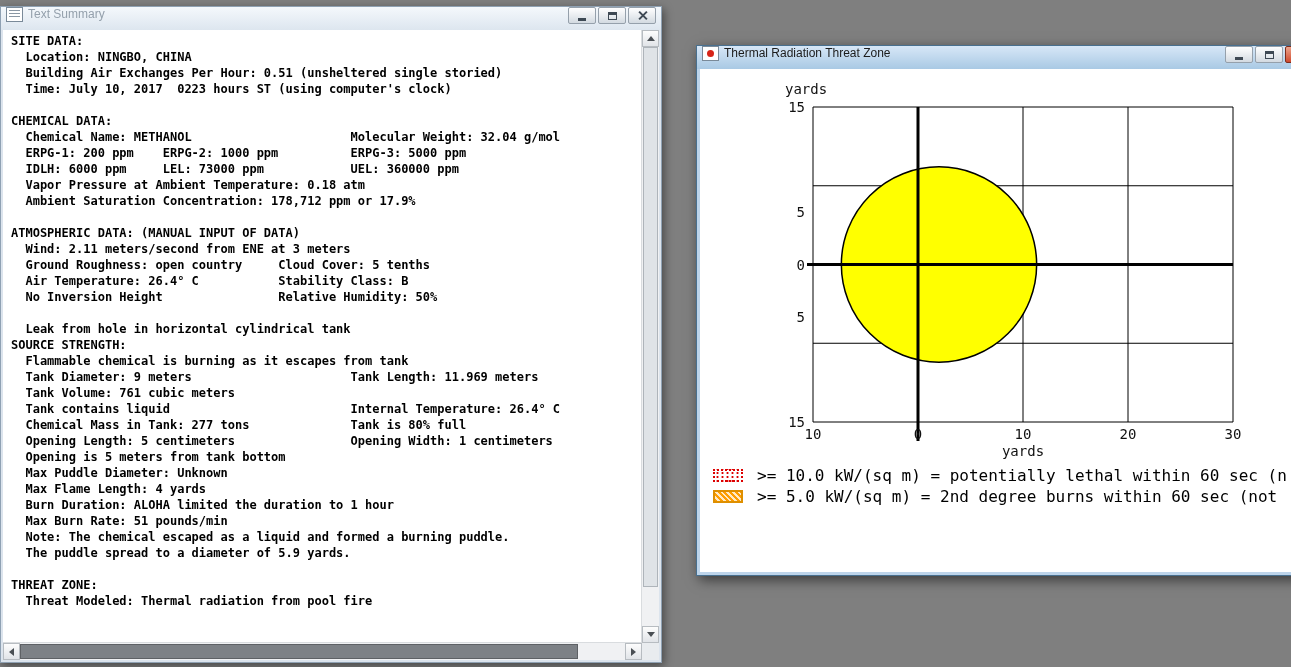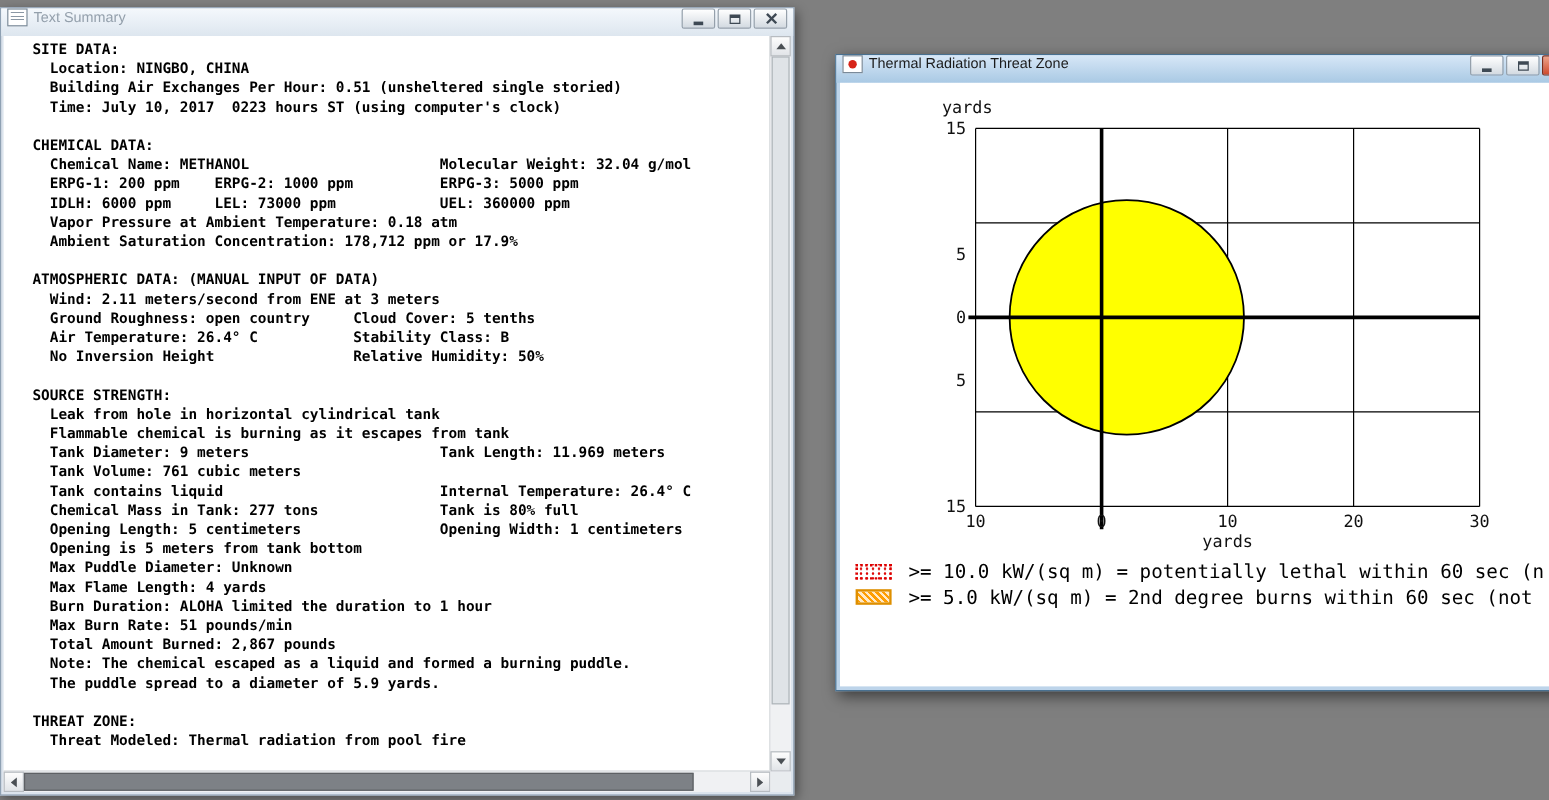--- a/index.html
+++ b/index.html
@@ -58,21 +58,21 @@
   .close-active .g-close::before, .close-active .g-close::after { background:#ffffff; }
 
   #win-text .client {
     position:absolute; left:2px; right:2px; top:23px; bottom:2px; background:#ffffff;
   }
   .textpane {
     position:absolute; left:0; top:0; right:17px; bottom:17px;
     overflow:hidden; padding:3px 0 0 8px;
     font:bold 12px "DejaVu Sans Mono", monospace; color:#000;
   }
-  .tline { white-space:pre; height:16px; line-height:16px;margin-left:16px; }
+  .tline { white-space:pre; height:16px; line-height:16px; }
 
   
   .vscroll {
     position:absolute; right:0; top:0; width:17px; bottom:17px;
     background:#f0f1f3; border-left:1px solid #d9dcdf;
   }
   .hscroll {
     position:absolute; left:0; bottom:0; height:17px; right:17px;
     background:#f0f1f3; border-top:1px solid #d9dcdf;
   }
@@ -163,34 +163,33 @@
         <div class="tline">  IDLH: 6000 ppm     LEL: 73000 ppm            UEL: 360000 ppm</div>
         <div class="tline">  Vapor Pressure at Ambient Temperature: 0.18 atm</div>
         <div class="tline">  Ambient Saturation Concentration: 178,712 ppm or 17.9%</div>
         <div class="tline"></div>
         <div class="tline">ATMOSPHERIC DATA: (MANUAL INPUT OF DATA)</div>
         <div class="tline">  Wind: 2.11 meters/second from ENE at 3 meters</div>
         <div class="tline">  Ground Roughness: open country     Cloud Cover: 5 tenths</div>
         <div class="tline">  Air Temperature: 26.4° C           Stability Class: B</div>
         <div class="tline">  No Inversion Height                Relative Humidity: 50%</div>
         <div class="tline"></div>
+        <div class="tline">  Leak from hole in horizontal cylindrical tank</div>
         <div class="tline">SOURCE STRENGTH:</div>
-        <div class="tline">  Leak from hole in horizontal cylindrical tank</div>
         <div class="tline">  Flammable chemical is burning as it escapes from tank</div>
         <div class="tline">  Tank Diameter: 9 meters                      Tank Length: 11.969 meters</div>
         <div class="tline">  Tank Volume: 761 cubic meters</div>
         <div class="tline">  Tank contains liquid                         Internal Temperature: 26.4° C</div>
         <div class="tline">  Chemical Mass in Tank: 277 tons              Tank is 80% full</div>
         <div class="tline">  Opening Length: 5 centimeters                Opening Width: 1 centimeters</div>
         <div class="tline">  Opening is 5 meters from tank bottom</div>
         <div class="tline">  Max Puddle Diameter: Unknown</div>
         <div class="tline">  Max Flame Length: 4 yards</div>
         <div class="tline">  Burn Duration: ALOHA limited the duration to 1 hour</div>
         <div class="tline">  Max Burn Rate: 51 pounds/min</div>
-        <div class="tline">  Total Amount Burned: 2,867 pounds</div>
         <div class="tline">  Note: The chemical escaped as a liquid and formed a burning puddle.</div>
         <div class="tline">  The puddle spread to a diameter of 5.9 yards.</div>
         <div class="tline"></div>
         <div class="tline">THREAT ZONE:</div>
         <div class="tline">  Threat Modeled: Thermal radiation from pool fire</div>
       </div>
 
     <div class="vscroll">
       <span class="sbtn up">
           <span class="tri-up"></span>

